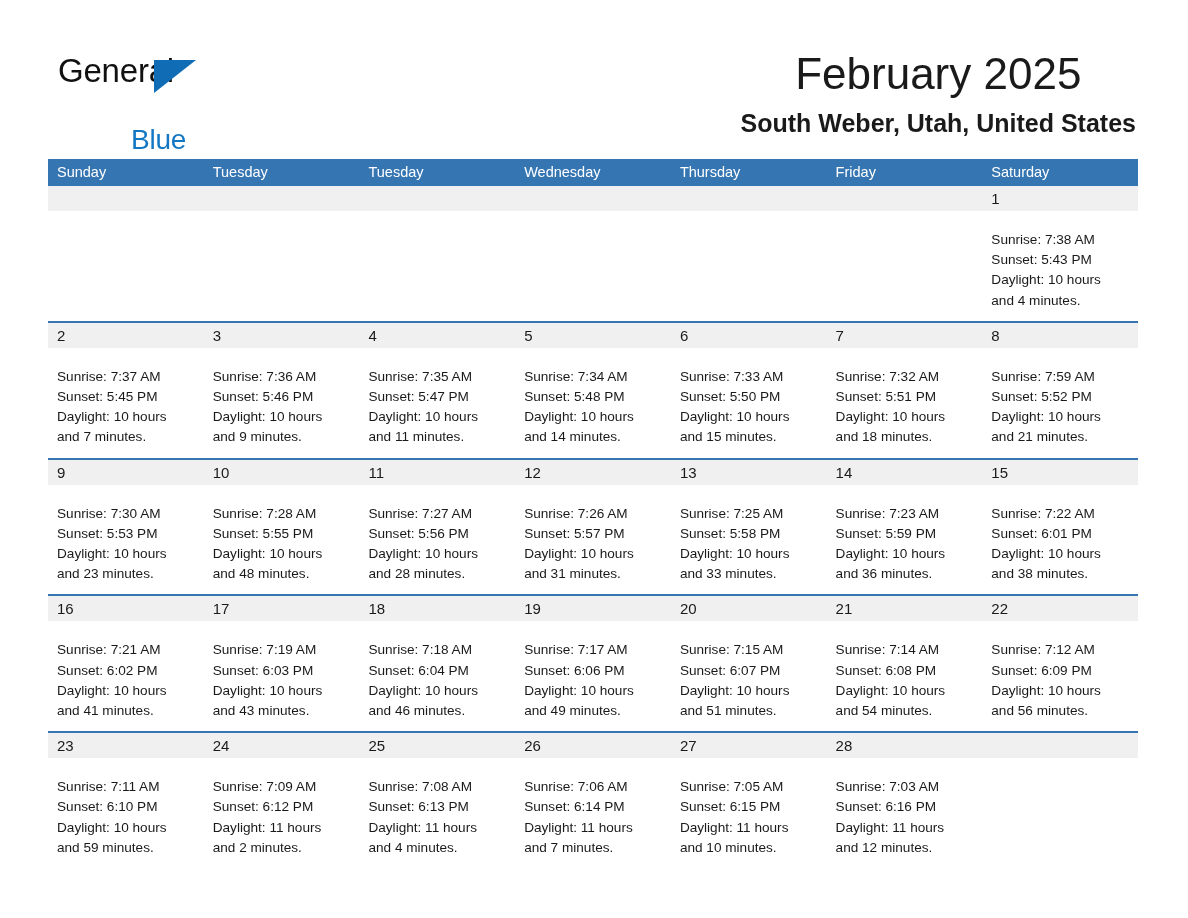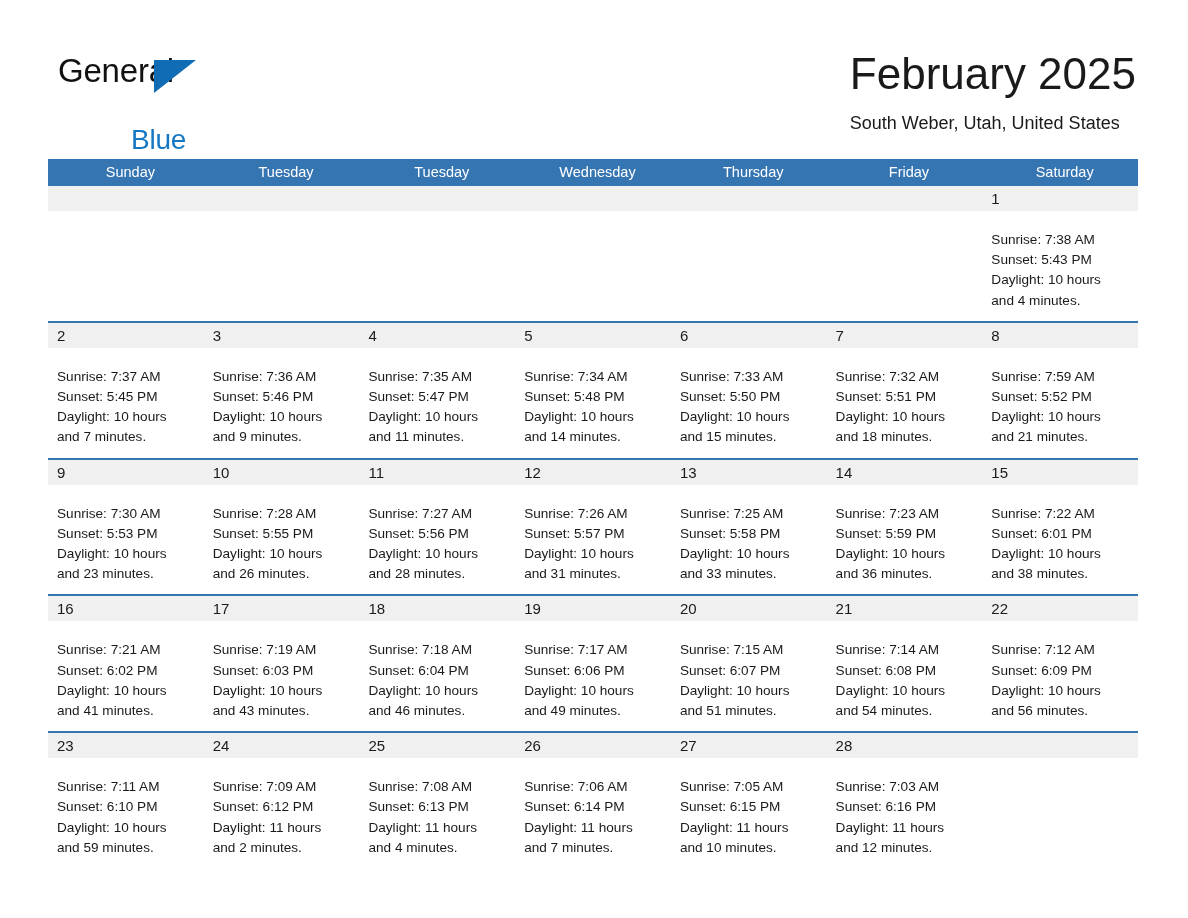--- a/index.html
+++ b/index.html
@@ -67,53 +67,52 @@
     color: #1477c4;
     letter-spacing: -0.2px;
     white-space: nowrap;
     margin-top: 36px;
   }
 
   .title-block {
     position: absolute;
     right: 52px;
     top: 48px;
-    text-align: left;
+    text-align: center;
   }
   .cal-title {
     font-size: 44px;
     line-height: 52px;
     font-weight: normal;
     color: #1a1a1a;
     margin: 0;
     white-space: nowrap;
   }
   .cal-subtitle {
-    font-size: 18px;
+    font-size: 25px;
     line-height: 30px;
-    font-weight: normal;
+    font-weight: bold;
     color: #1a1a1a;
     margin: 8px 0 0 0;
     white-space: nowrap;
   }
 
   
   .calendar {
     position: absolute;
     left: 48px;
     top: 159px;
     width: 1090px;
   }
 
   .weekday-row {
     display: flex;
     width: 100%;
     background: #3575b2;
     height: 27px;
-    text-align: center;
   }
   .weekday {
     flex: 1 1 0;
     color: #ffffff;
     font-size: 14.5px;
     line-height: 27px;
     padding-left: 9px;
     box-sizing: border-box;
     white-space: nowrap;
     overflow: hidden;
@@ -343,21 +342,21 @@
             </div>
           </div>
           <div class="day-cell">
             <div class="day-num-band">
               <span class="day-num">10</span>
             </div>
             <div class="day-body">
               <div class="day-line">Sunrise: 7:28 AM</div>
               <div class="day-line">Sunset: 5:55 PM</div>
               <div class="day-line">Daylight: 10 hours</div>
-              <div class="day-line">and 26 minutes.</div>
+              <div class="day-line">and 48 minutes.</div>
             </div>
           </div>
           <div class="day-cell">
             <div class="day-num-band">
               <span class="day-num">11</span>
             </div>
             <div class="day-body">
               <div class="day-line">Sunrise: 7:27 AM</div>
               <div class="day-line">Sunset: 5:56 PM</div>
               <div class="day-line">Daylight: 10 hours</div>

